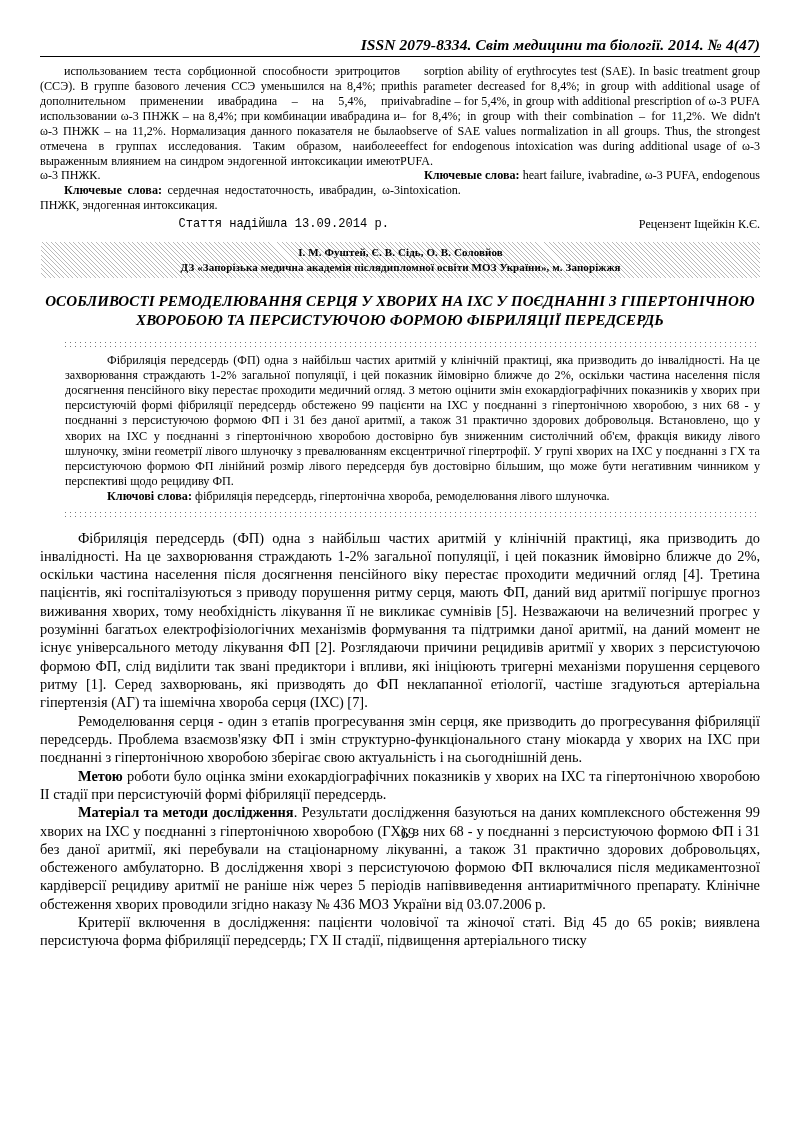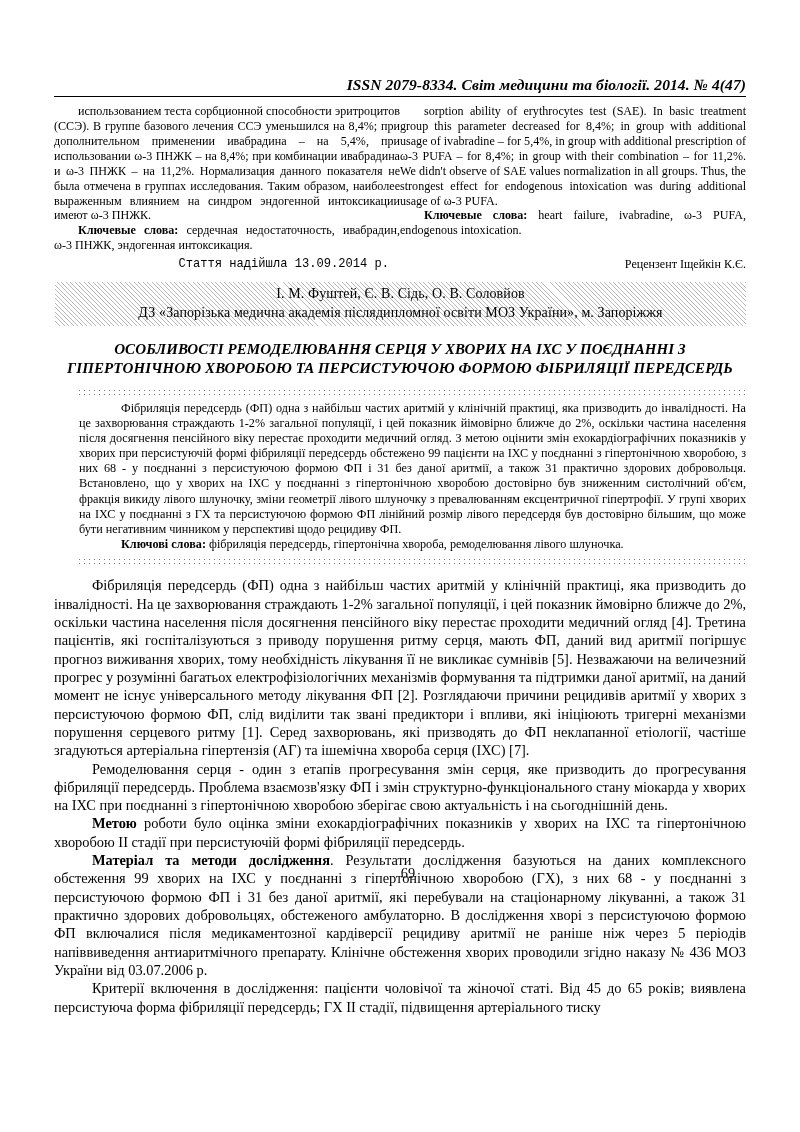--- a/index.html
+++ b/index.html
@@ -13,22 +13,21 @@
     font-family: "Liberation Serif", "DejaVu Serif", serif;
     color: #000000;
     position: relative;
     overflow: hidden;
   }
   .page {
     position: relative;
     width: 800px;
     height: 864px;
     box-sizing: border-box;
-    padding: 0 54px;
-    margin-top: 40px;
+    padding: 0 40px;
   }
 
   
   .running-head {
     text-align: right;
     font-weight: bold;
     font-style: italic;
     font-size: 15.5px;
     letter-spacing: 0.1px;
     padding-top: 36px;
@@ -84,22 +83,22 @@
     margin-top: 10px;
     padding: 3px 0 4px 0;
     text-align: center;
     background-image:
       repeating-linear-gradient(45deg,
         #b9b9b9 0px, #b9b9b9 0.7px,
         #ffffff 0.7px, #ffffff 3.2px);
     border-left: 1px solid #ffffff;
   }
   .authors-band .line {
-    font-weight: normal;
-    font-size: 14px;
+    font-weight: bold;
+    font-size: 11px;
     line-height: 1.32;
     letter-spacing: 0.1px;
   }
 
   
   .article-title {
     margin-top: 14px;
     text-align: center;
     font-weight: bold;
     font-size: 15px;

